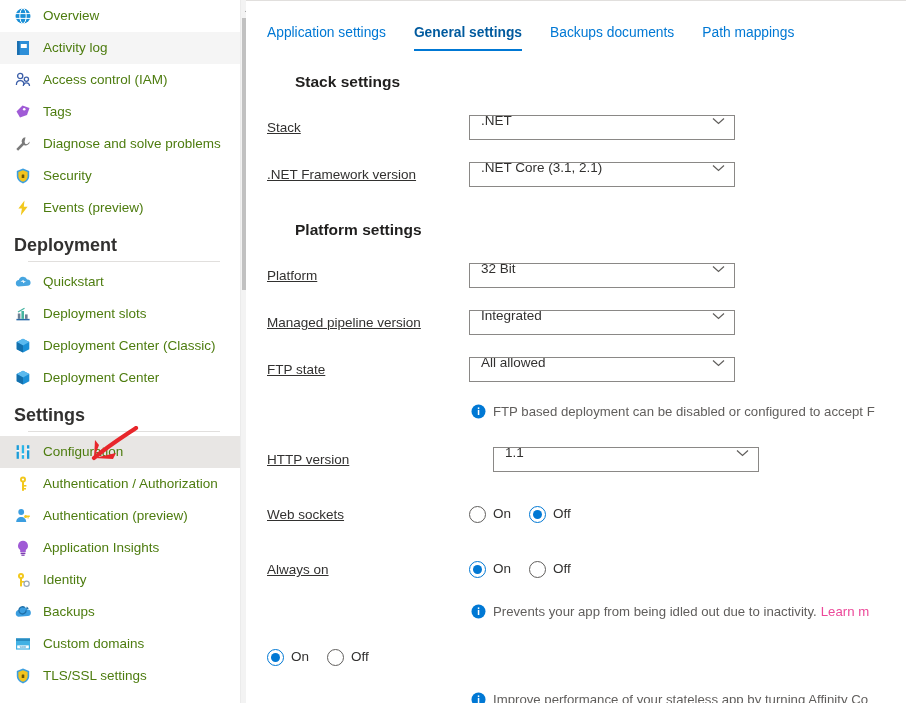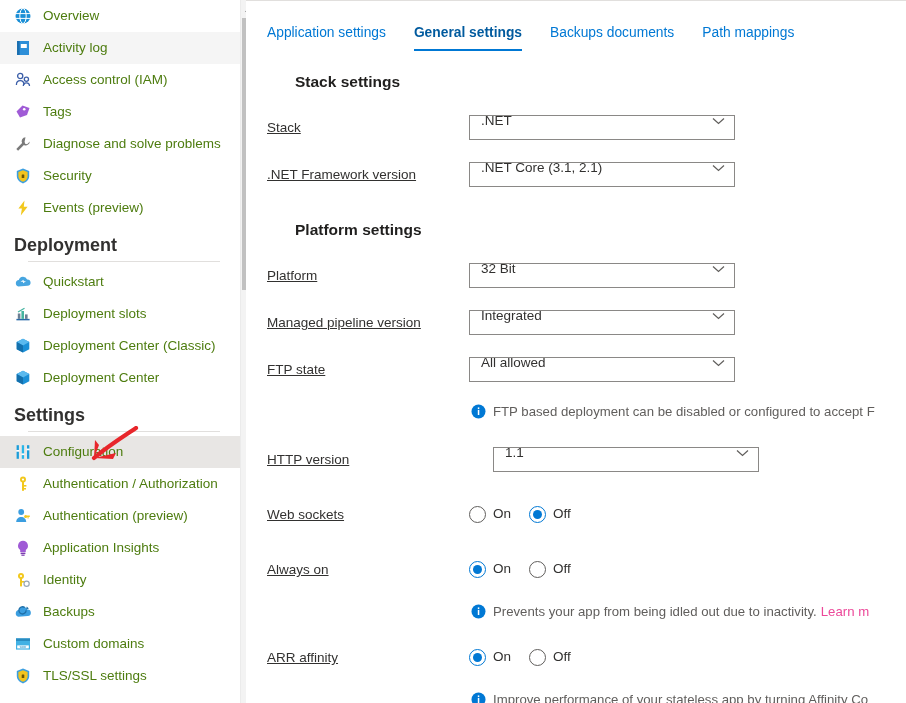--- a/index.html
+++ b/index.html
@@ -559,21 +559,20 @@
             <circle cx="7.5" cy="7.5" r="7" fill="#0078d4"></circle>
             <rect x="6.8" y="6" width="1.5" height="5" fill="#fff"></rect>
             <rect x="6.8" y="3.4" width="1.5" height="1.7" fill="#fff"></rect>
           </svg>
       </span>
       <span>Prevents your app from being idled out due to inactivity.</span>
       <span class="info-link" style="margin-left:4px;">Learn m</span>
     </div>
 
     <div class="row" style="margin-top:22px;">
-      <div class="row-label">ARR affinity</div>
       <div class="ctrl">
         <div class="radio-grp">
           <div class="radio-opt">
             <span class="radio checked"></span>
             <span>On</span>
           </div>
           <div class="radio-opt">
             <span class="radio"></span>
             <span>Off</span>
           </div>

